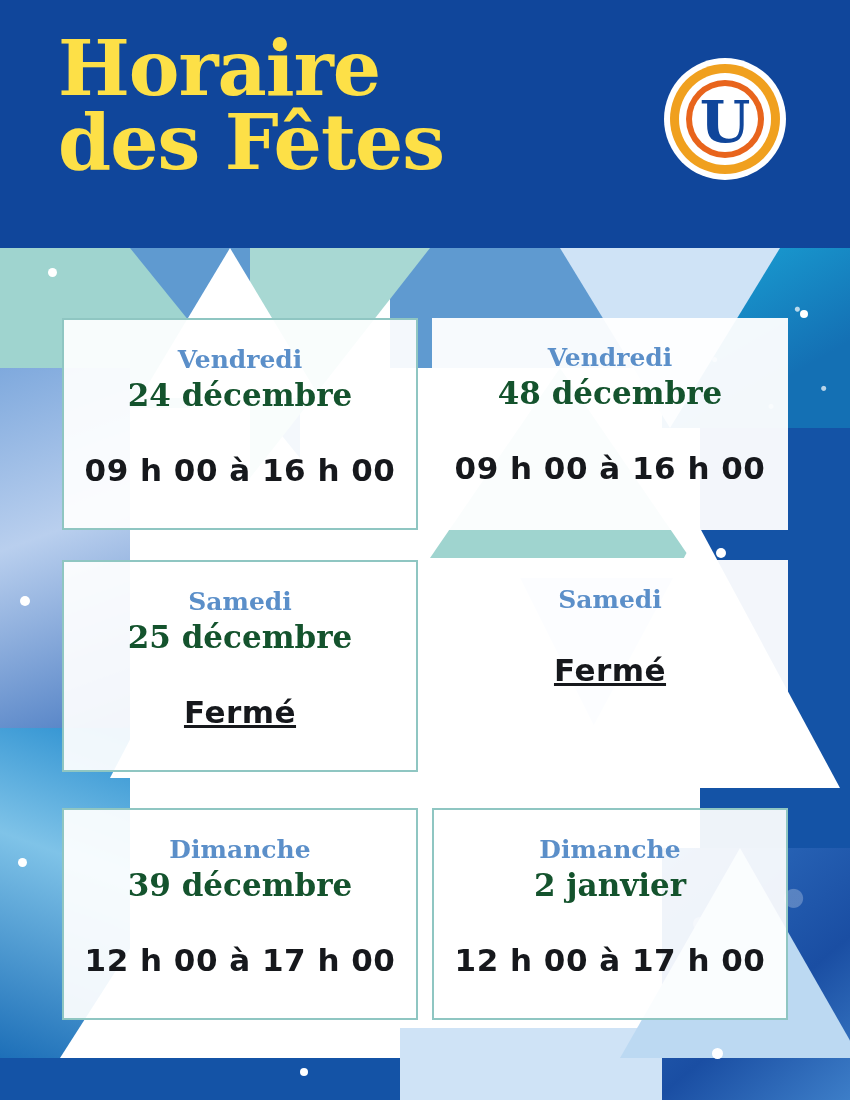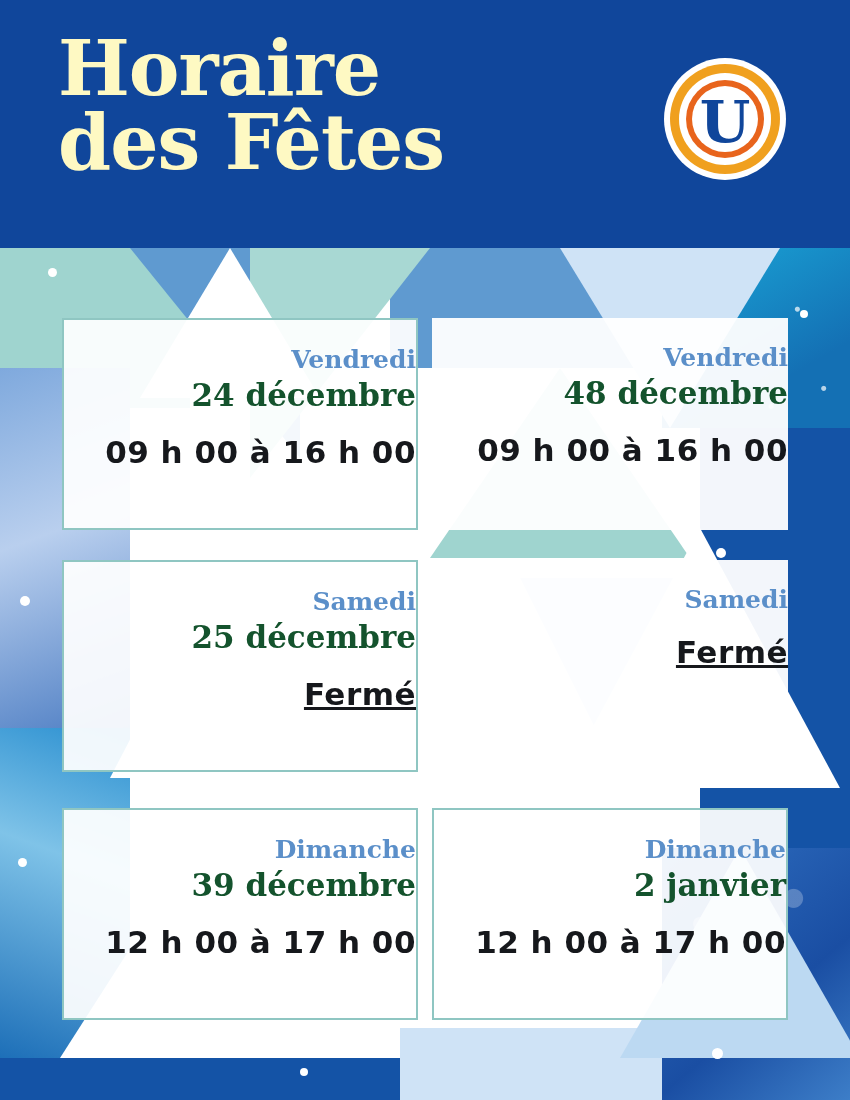--- a/index.html
+++ b/index.html
@@ -29,21 +29,21 @@
     width: 850px;
     height: 248px;
     background: #10469b;
     box-sizing: border-box;
   }
 
   .header-title {
     position: absolute;
     left: 58px;
     top: 32px;
-    color: #fef9c3;
+    color: #fde047;
     font-family: "DejaVu Serif", serif;
     font-weight: bold;
     font-size: 76px;
     line-height: 0.98;
     letter-spacing: -1px;
     white-space: pre-line;
   }
 
   
   .logo {
@@ -127,21 +127,21 @@
   .cards {
     position: absolute;
     left: 0; top: 248px;
     width: 850px; height: 852px;
   }
   .card {
     position: absolute;
     background: rgba(255,255,255,0.93);
     border: 2px solid #8fc6c2;
     box-sizing: border-box;
-    text-align: right;
+    text-align: center;
     padding-top: 26px;
   }
   .card.nb { border: none; background: rgba(255,255,255,0.95); }
 
   .c1 { left: 62px;  top: 70px;  width: 356px; height: 212px; }
   .c2 { left: 432px; top: 70px;  width: 356px; height: 212px; }
   .c3 { left: 62px;  top: 312px; width: 356px; height: 212px; }
   .c4 { left: 432px; top: 312px; width: 356px; height: 212px; }
   .c5 { left: 62px;  top: 560px; width: 356px; height: 212px; }
   .c6 { left: 432px; top: 560px; width: 356px; height: 212px; }
@@ -161,21 +161,21 @@
     line-height: 1.25;
     margin-top: 2px;
   }
   .date sup { font-size: 18px; vertical-align: super; }
   .hours {
     color: #16181c;
     font-family: "DejaVu Sans", sans-serif;
     font-weight: bold;
     font-size: 31px;
     letter-spacing: 0.5px;
-    margin-top: 20px;
+    margin-top: 38px;
   }
   .hours.closed { letter-spacing: 0.5px; text-decoration: underline; }
 </style>
 </head>
 <body>
 
 <div class="poster">
 
   <div class="header">
     <div class="header-title">Horaire

